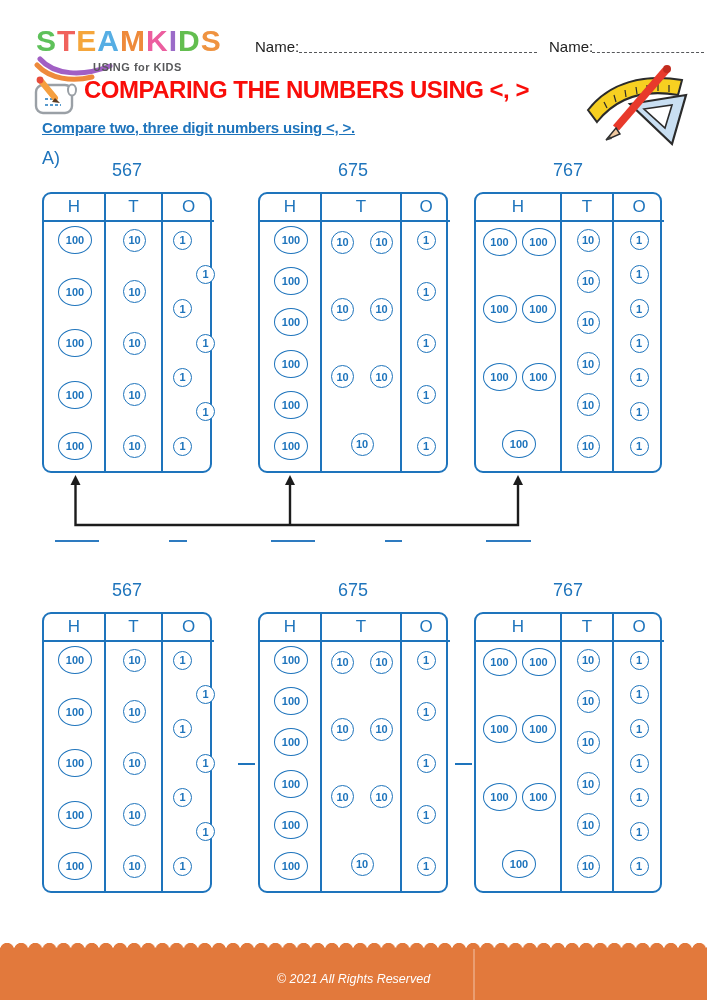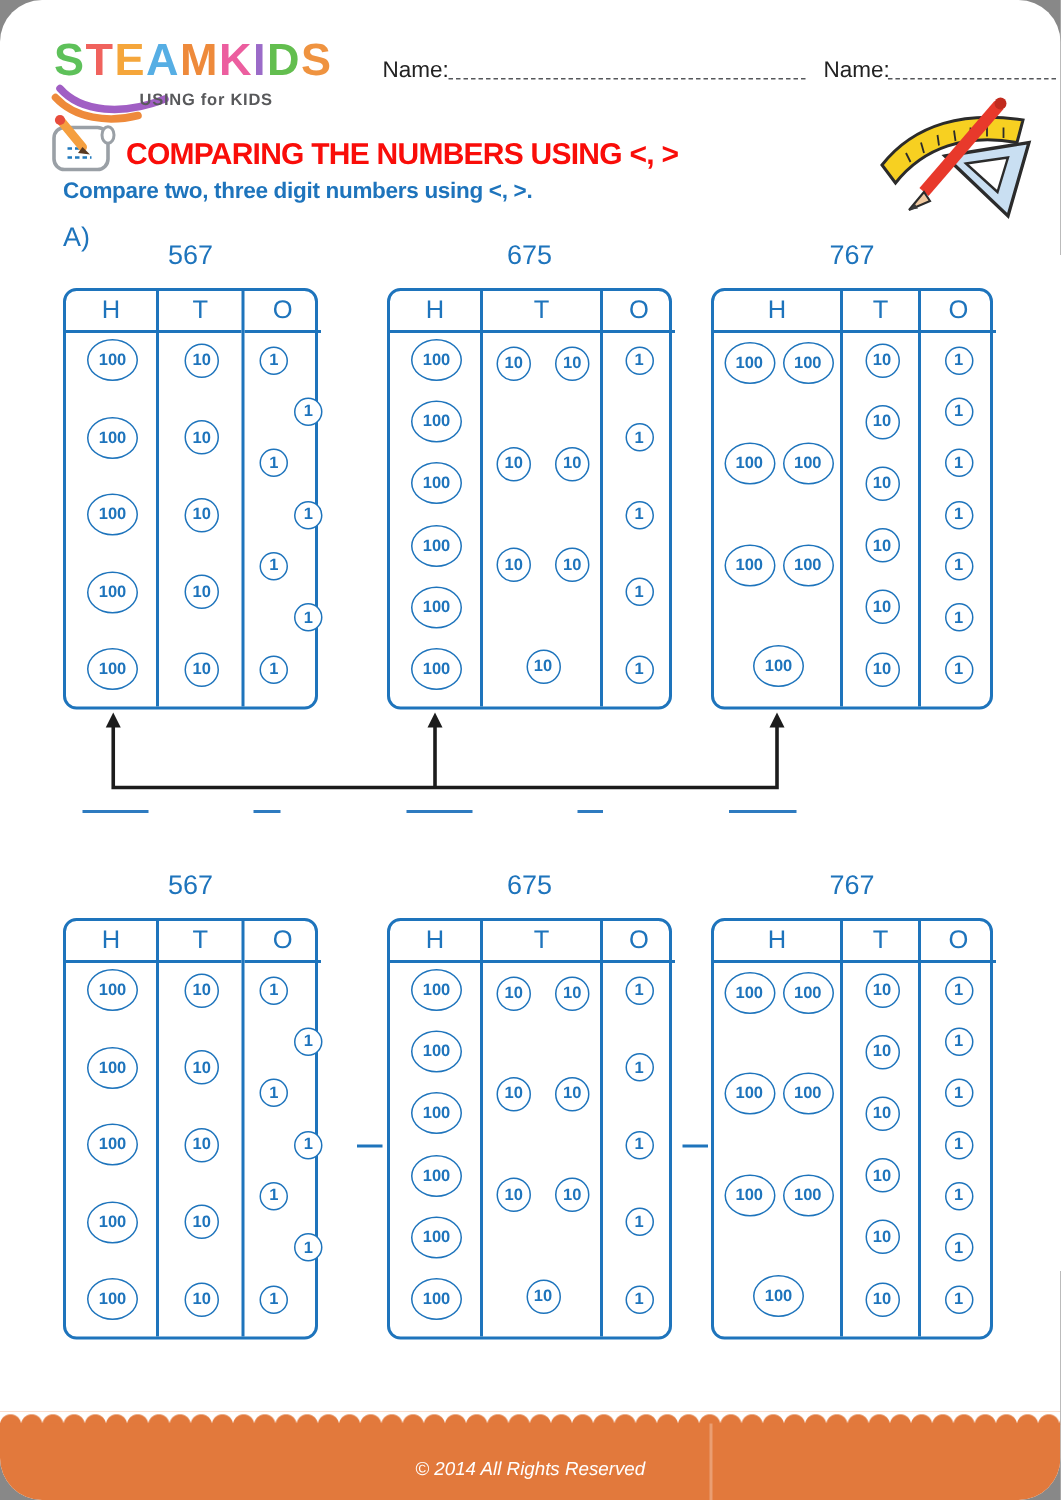--- a/index.html
+++ b/index.html
@@ -1,30 +1,30 @@
 <!DOCTYPE html>
 <html><head>
 <meta charset="utf-8">
 <style>
   html,body{margin:0;padding:0;background:#888;}
   .page{position:relative;width:707px;height:1000px;background:#ffffff;margin:0 auto;
-        font-family:"Liberation Sans",sans-serif;overflow:hidden;border-radius:28px;}
+        font-family:"Liberation Sans",sans-serif;overflow:hidden;}
   .abs{position:absolute;}
 
   
   .logo-letters{position:absolute;left:36px;top:26px;font-size:30px;font-weight:800;letter-spacing:1px;line-height:1;}
   .logo-letters span{display:inline-block;}
   .tagline{position:absolute;left:93px;top:61px;font-size:11px;font-weight:bold;color:#58595B;letter-spacing:.5px;}
 
   
   .field{position:absolute;font-size:15px;color:#222;}
   .dotline{position:absolute;border-bottom:1.6px dashed #55575a;height:14px;}
 
   
-  .title{position:absolute;left:84px;top:92px;font-size:20px;font-weight:bold;letter-spacing:-.5px;white-space:nowrap;}
+  .title{position:absolute;left:84px;top:76px;font-size:24px;font-weight:bold;letter-spacing:-.5px;white-space:nowrap;}
   .subtitle{position:absolute;left:42px;top:119px;font-size:15px;font-weight:bold;letter-spacing:-.2px;}
   .section-label{position:absolute;left:42px;top:148px;font-size:18px;color:#1E74BC;font-weight:500;}
 
   
   .tnum{position:absolute;text-align:center;font-size:18px;color:#1E74BC;font-weight:500;}
   .pvtable{position:absolute;border:2px solid #1E74BC;border-radius:9px;box-sizing:border-box;background:#fff;}
   .pvcol{position:absolute;top:0;bottom:0;box-sizing:border-box;}
   .pvcol.sep{border-right:2px solid #1E74BC;}
   .pvhead{height:26px;border-bottom:2px solid #1E74BC;display:flex;align-items:center;justify-content:center;
           font-size:17px;color:#1E74BC;font-weight:500;}
@@ -68,21 +68,21 @@
   <svg class="abs" style="left:30px;top:76px" width="50" height="44" viewBox="0 0 50 44">
     <rect x="6" y="9" width="36" height="28" rx="7" fill="#ffffff" stroke="#9aa0a6" stroke-width="2.4"></rect>
     <ellipse cx="42" cy="14" rx="4" ry="5.5" fill="#fff" stroke="#9aa0a6" stroke-width="2"></ellipse>
     <line x1="15" y1="23" x2="27" y2="23" stroke="#2279BD" stroke-width="1.6" stroke-dasharray="3,2"></line>
     <line x1="15" y1="29" x2="31" y2="29" stroke="#2279BD" stroke-width="1.6" stroke-dasharray="3,2"></line>
     <line x1="11" y1="5" x2="25" y2="22" stroke="#F59F3F" stroke-width="6" stroke-linecap="round"></line>
     <circle cx="10" cy="4" r="3.4" fill="#E74C3C"></circle>
     <polygon points="25,22 30,27 22,26" fill="#5b3a20"></polygon>
   </svg>
   <div class="title" id="main-title" style="color: rgb(249, 13, 9);">COMPARING THE NUMBERS USING &lt;, &gt;</div>
-  <div class="subtitle" id="sub-title" style="color: rgb(30, 116, 188);">Compare two, three digit numbers using &lt;, &gt;.</div>
+  <div class="subtitle" id="sub-title" style="color: rgb(30, 116, 188); text-decoration: underline;">Compare two, three digit numbers using &lt;, &gt;.</div>
 
   <svg class="abs" style="left:582px;top:64px" width="112" height="88" viewBox="0 0 112 88">
     <path d="M6 46 C 28 18, 62 10, 100 16 L96 31 C 62 25, 34 34, 15 58 Z" fill="#F7D021" stroke="#2b2b2b" stroke-width="2"></path>
     <g stroke="#2b2b2b" stroke-width="1.2">
       <line x1="22" y1="38" x2="25" y2="44"></line>
         <line x1="32" y1="31" x2="34" y2="38"></line>
       <line x1="43" y1="26" x2="44" y2="33"></line>
         <line x1="54" y1="23" x2="55" y2="30"></line>
       <line x1="65" y1="21" x2="65" y2="28"></line>
         <line x1="76" y1="20" x2="76" y2="27"></line>
@@ -300,15 +300,15 @@
       <div class="blank" style="left: 486px; top: 540px; width: 45px;"></div>
     </div>
   <div id="dashes-root">
       <div class="rowdash" style="left: 238px; top: 763px; width: 17px;"></div>
       <div class="rowdash" style="left: 455px; top: 763px; width: 17px;"></div>
     </div>
 
   <div class="scallop"></div>
   <div class="footer-band"></div>
   <div class="footer-sep"></div>
-  <div class="footer-line2">© 2014 All Rights Reserved</div>
+  <div class="footer-line2">© 2021 All Rights Reserved</div>
 
 </div>
 
 </body></html>

